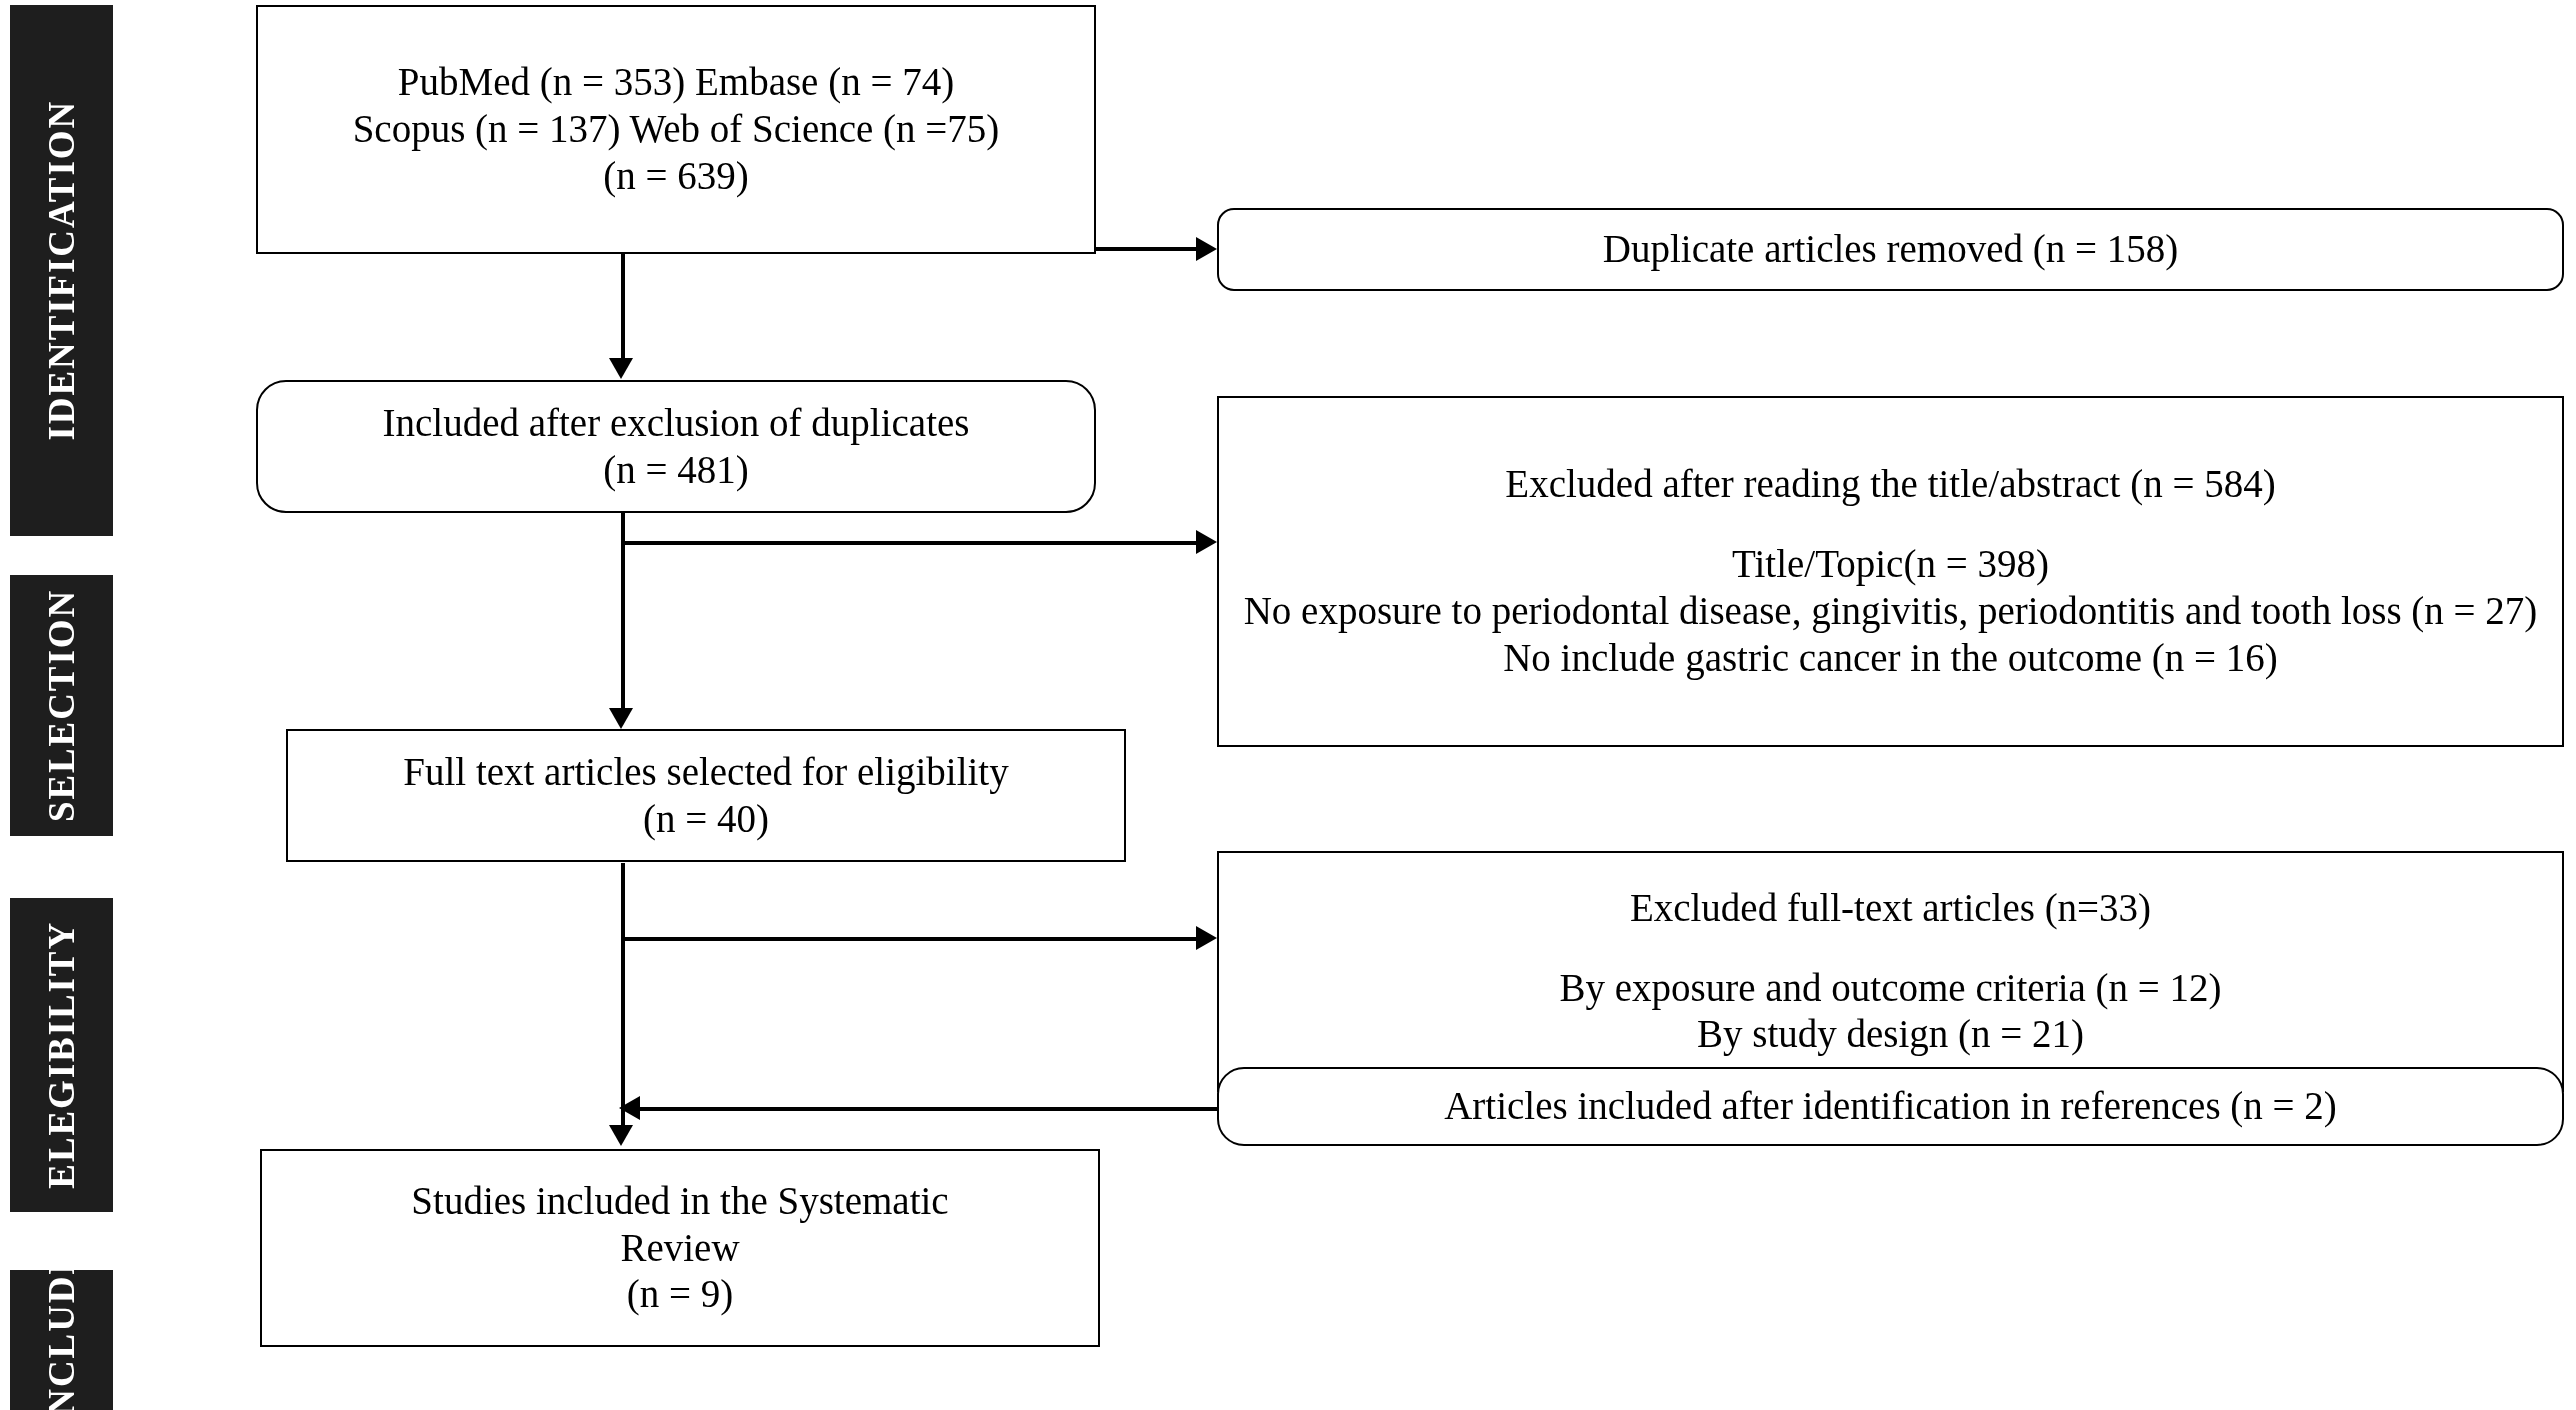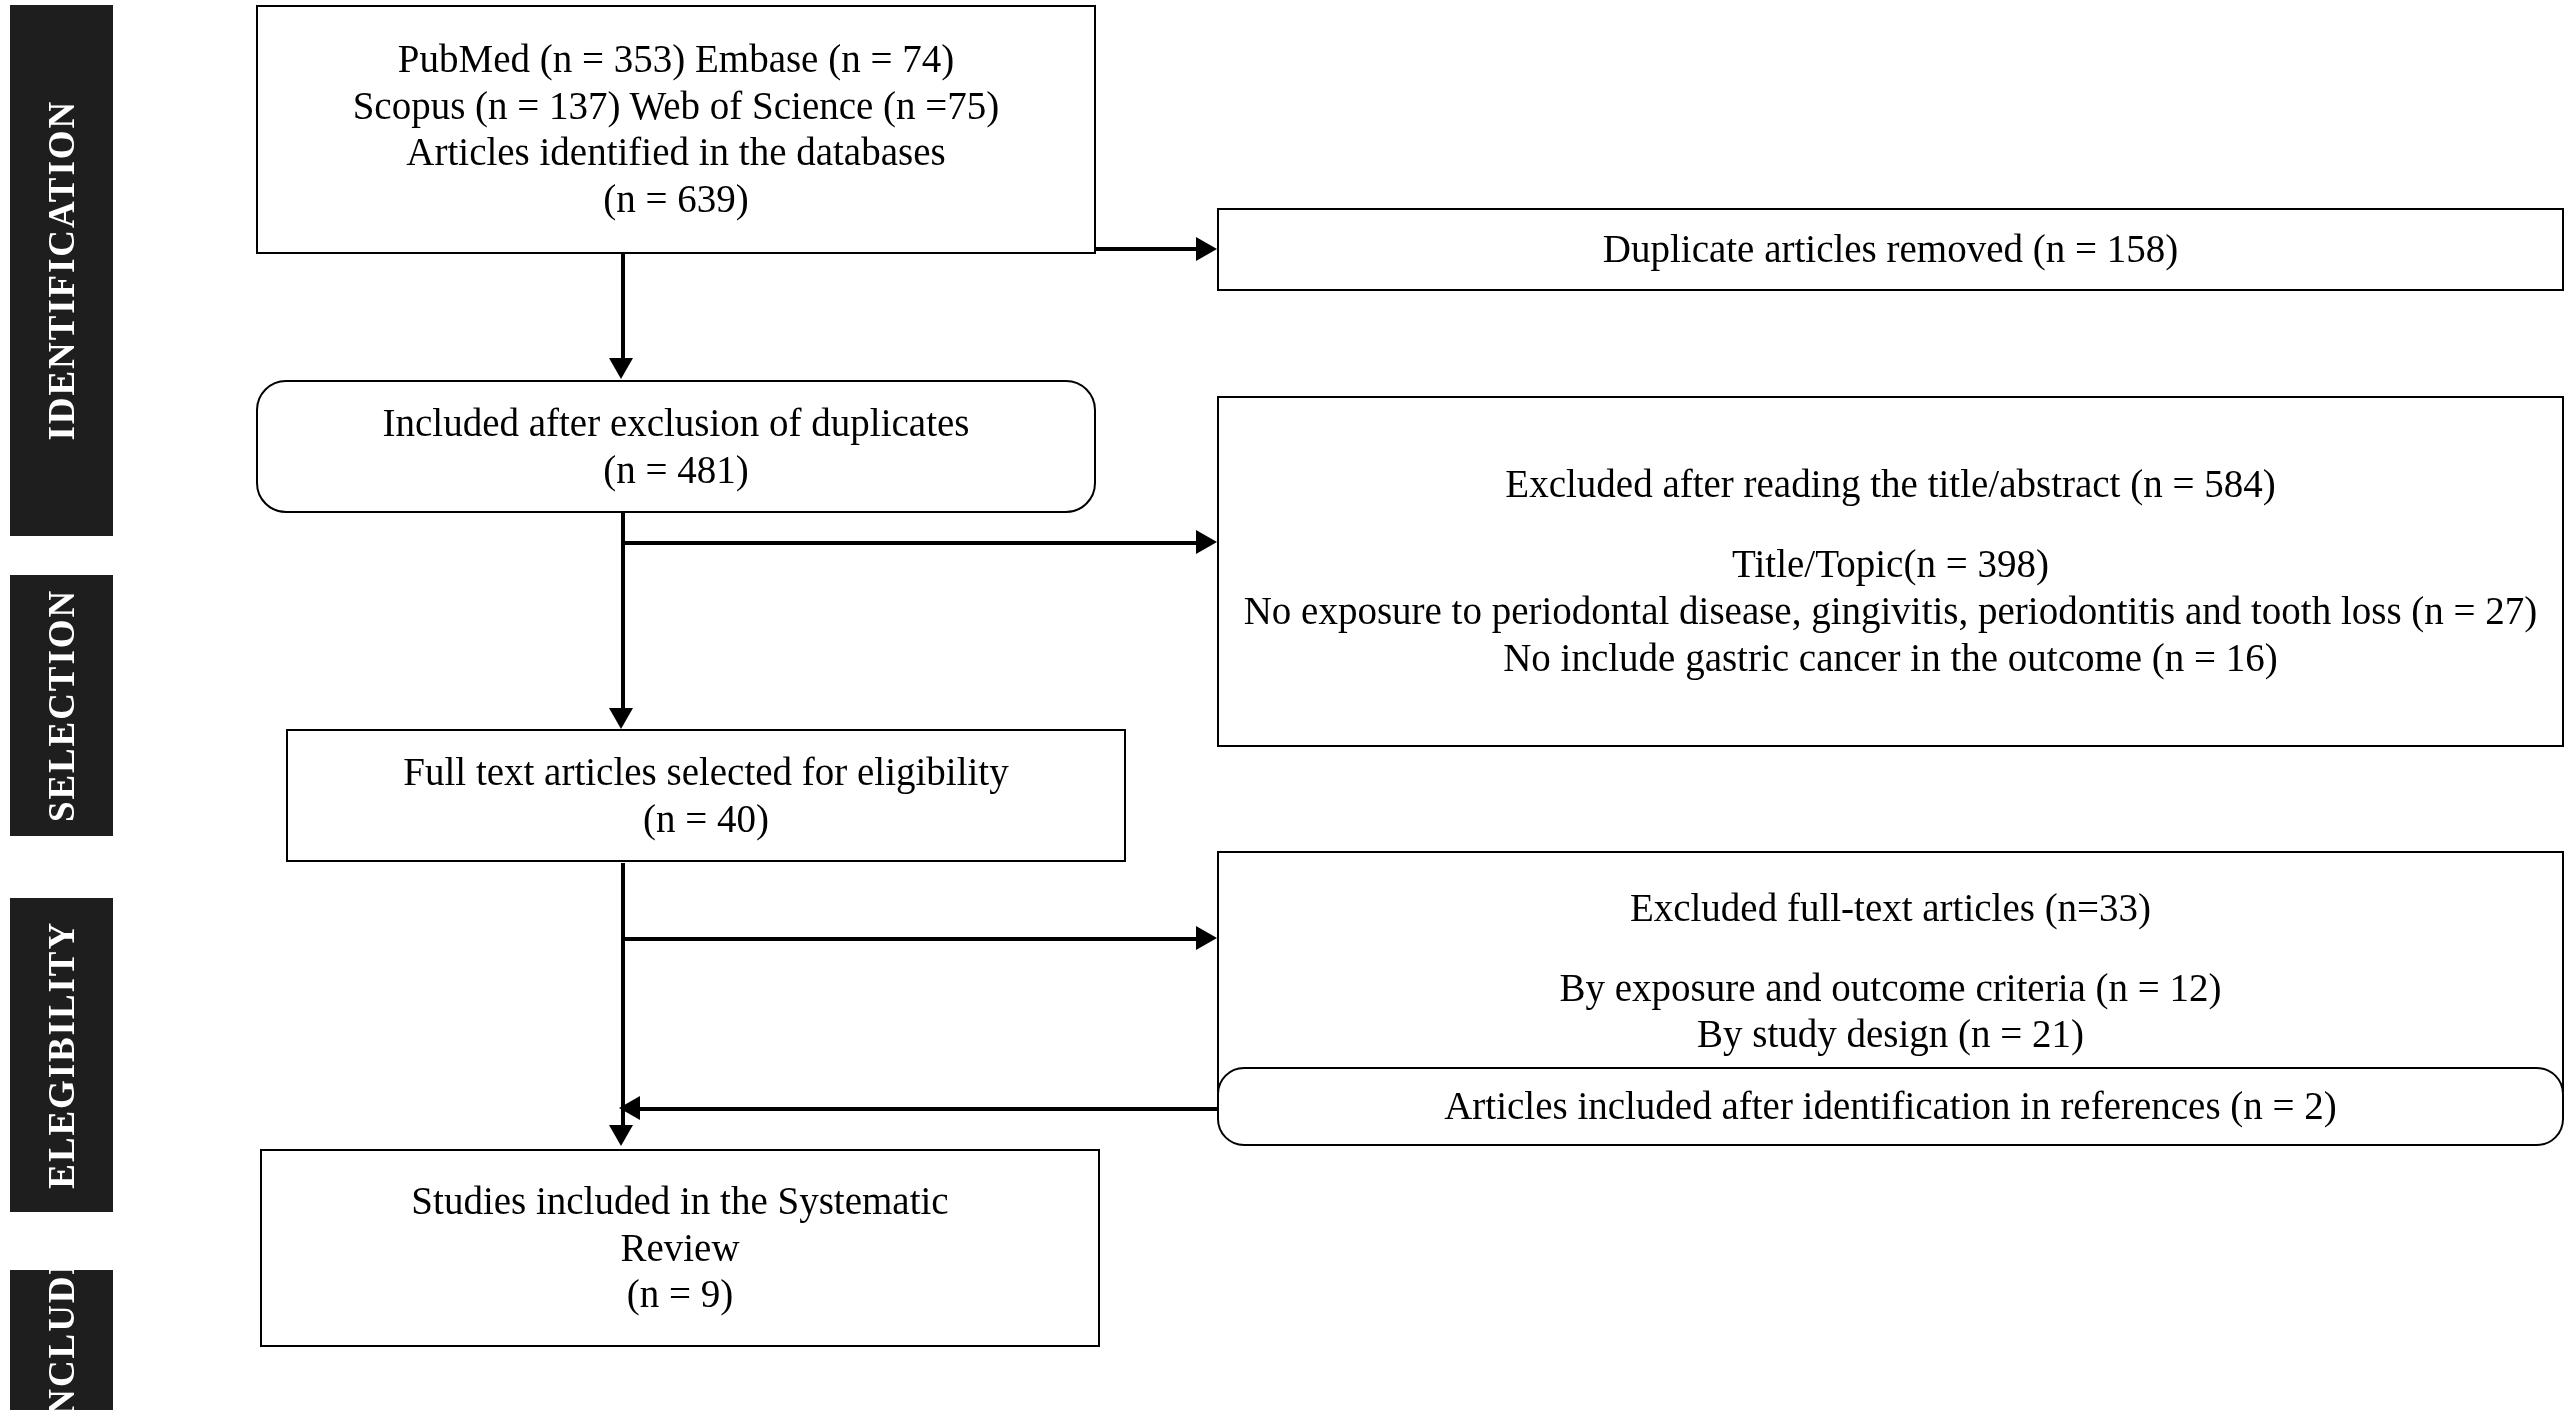--- a/index.html
+++ b/index.html
@@ -113,41 +113,40 @@
     <span class="phase-label">ELEGIBILITY</span>
   </div>
 
   <div class="phase" style="left:9.7px; top:1270px; width:103px; height:140px;">
     <span class="phase-label">INCLUDE</span>
   </div>
 
   <div class="node" style="left:256px; top:4.8px; width:840px; height:249px;">
     <span class="line">PubMed (n = 353)   Embase (n = 74)</span>
     <span class="line">Scopus (n = 137) Web of Science (n =75)</span>
-    <span class="line">Articles identified in the databases</span>
     <span class="line">(n = 639)</span>
   </div>
 
   <div class="node" style="left:256px; top:380px; width:840px; height:133px;border-radius:30px;">
     <span class="line">Included after exclusion of duplicates</span>
     <span class="line">(n = 481)</span>
   </div>
 
   <div class="node" style="left:256px; top:729px; width:840px; height:133px;margin-left:30px;">
     <span class="line">Full text articles selected for eligibility</span>
     <span class="line">(n = 40)</span>
   </div>
 
   <div class="node" style="left:260px; top:1149px; width:840px; height:198px;">
     <span class="line">Studies included in the Systematic</span>
     <span class="line">Review</span>
     <span class="line">(n = 9)</span>
   </div>
 
-  <div class="node" style="left:1217px; top:208px; width:1347px; height:83px;">
+  <div class="node" style="left:1217px; top:208px; width:1347px; height:83px;border-radius:17px;">
     <span class="line">Duplicate articles removed (n = 158)</span>
   </div>
 
   <div class="node wrapline" style="left:1217px; top:396px; width:1347px; height:351px;">
     <span class="line">Excluded after reading the title/abstract (n = 584)</span>
     <span class="spacer"></span>
     <span class="line">Title/Topic(n = 398)</span>
     <span class="line">No exposure to periodontal disease, gingivitis, periodontitis and tooth loss (n = 27)</span>
     <span class="line">No include gastric cancer in the outcome (n = 16)</span>
   </div>

